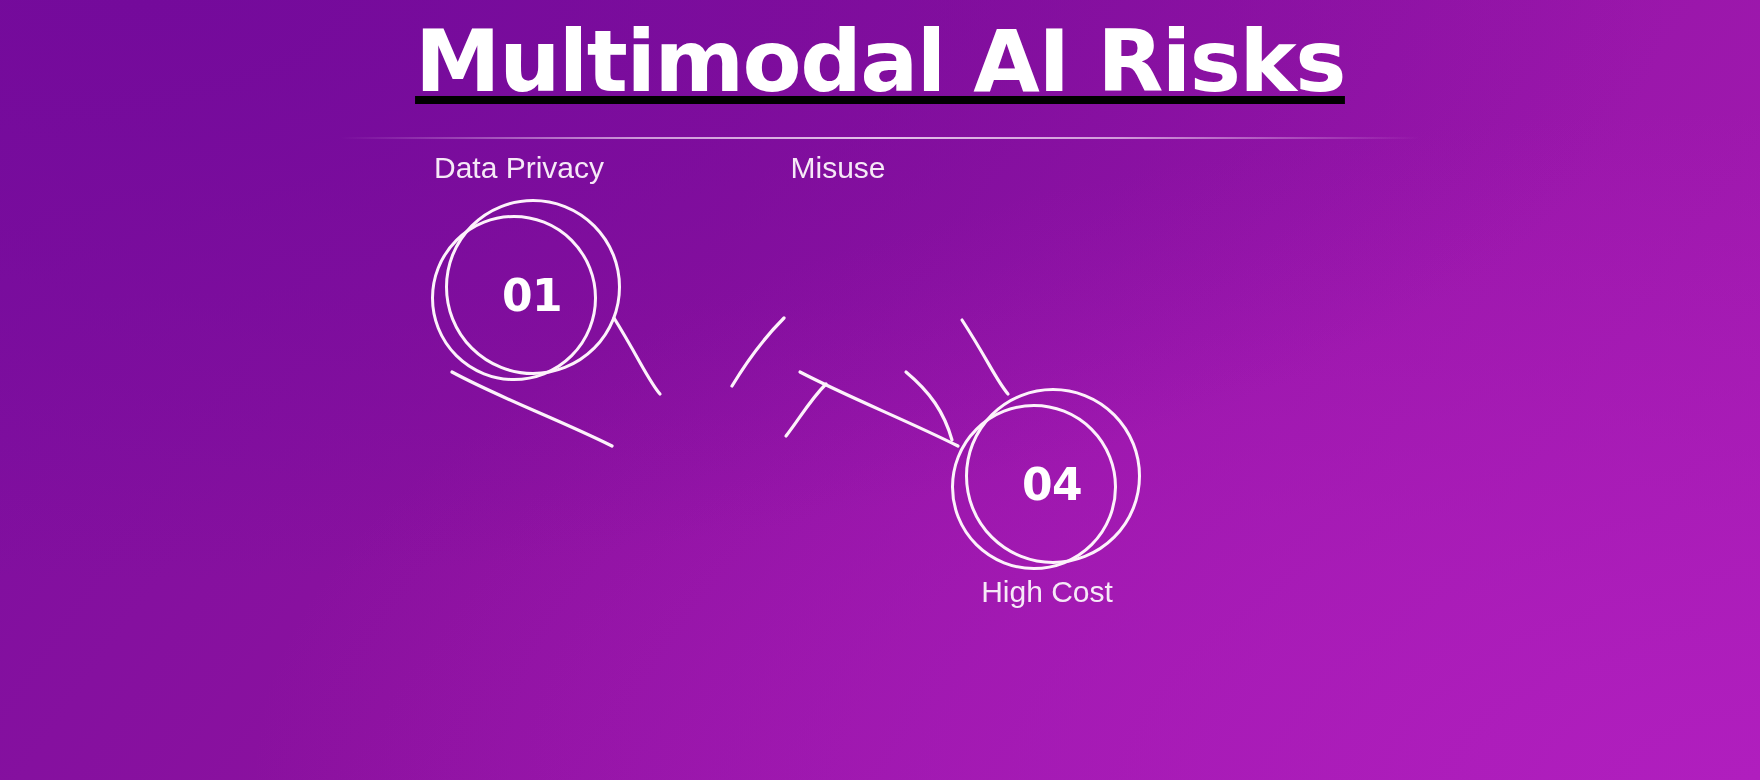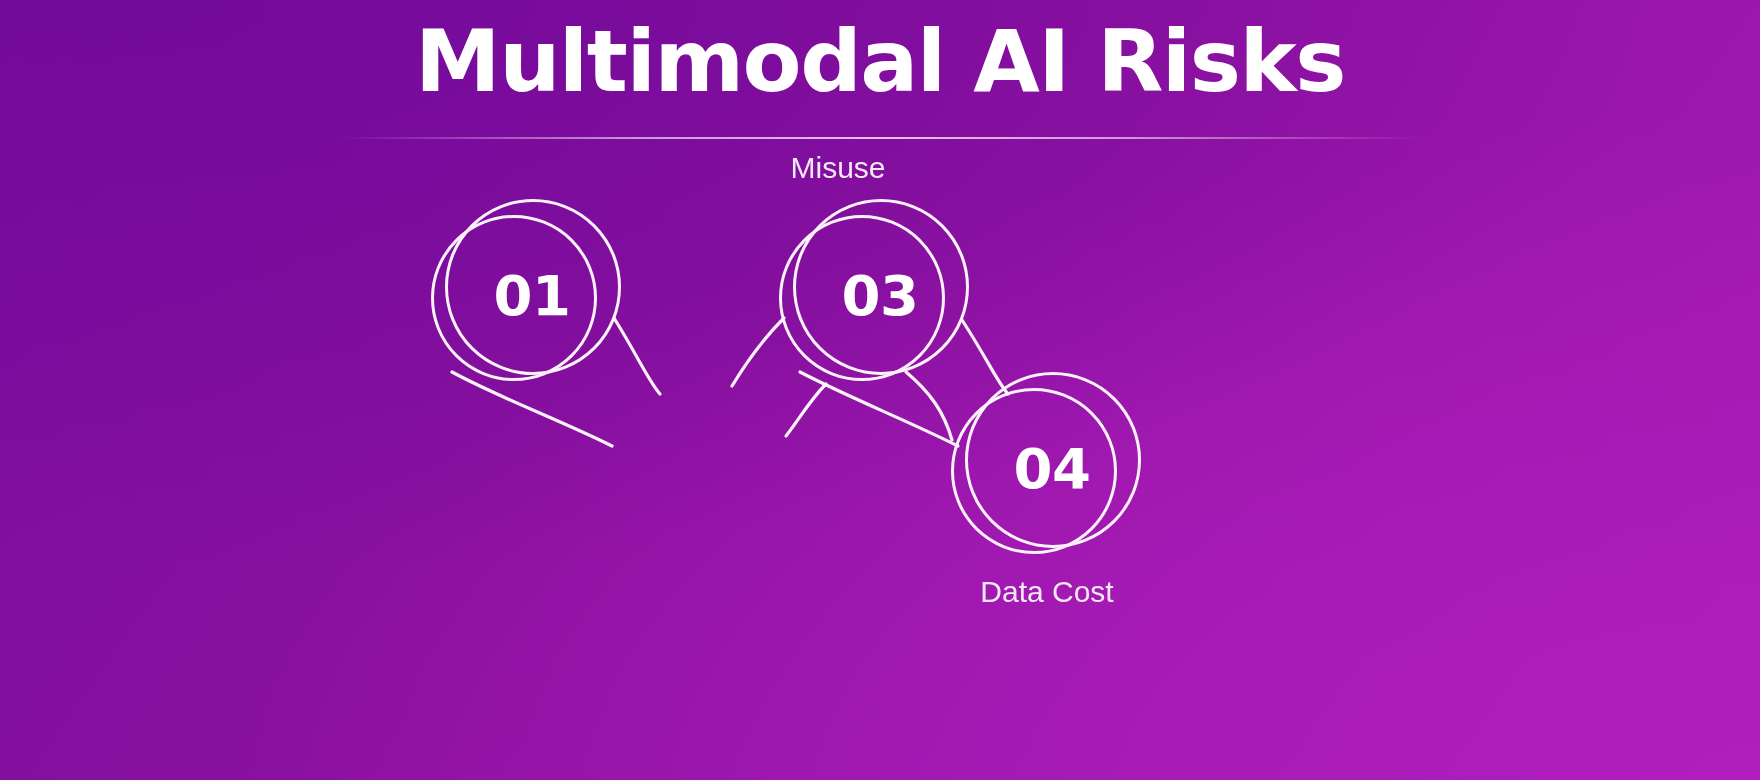--- a/index.html
+++ b/index.html
@@ -26,20 +26,21 @@
       linear-gradient(125deg, #7a0e9f 0%, #8b119f 38%, #9615a8 62%, #a61bb2 100%);
   }
 
   
   #title-block {
     position: absolute;
     left: 0;
     top: 18px;
     width: 100%;
     text-align: center;
+    text-decoration: underline;
   }
   #main-title {
     margin: 0;
     color: #ffffff;
     font-size: 86px;
     line-height: 1.02;
     font-weight: 700;
     letter-spacing: -1.5px;
     font-family: "DejaVu Sans", "Liberation Sans", sans-serif;
     text-rendering: optimizeLegibility;
@@ -106,21 +107,21 @@
   .node-number {
     position: absolute;
     left: 0;
     top: 0;
     width: 100%;
     height: 100%;
     display: flex;
     align-items: center;
     justify-content: center;
     color: #ffffff;
-    font-size: 56px;
+    font-size: 44px;
     font-weight: 700;
     letter-spacing: -0.5px;
     font-family: "DejaVu Sans", "Liberation Sans", sans-serif;
     padding-left: 14px;
     padding-top: 4px;
   }
 
   .node-label {
     position: absolute;
     color: #f6e9f7;
@@ -159,30 +160,26 @@
 
         <path d="M 906 372 C 930 392 944 412 952 440"></path>
       </g>
     </svg>
 
     <div class="node" style="left:525px; top:293px;">
       <div class="ring-outer"></div>
       <div class="ring-inner"></div>
       <div class="node-number">01</div>
     </div>
+    <div class="node-label" style="left:519px; top:150px;">Data Privacy</div>
 
 
-    <div class="node" style="left:873px; top:293px;">
-      <div class="ring-outer"></div>
-      <div class="ring-inner"></div>
-      <div class="node-number">03</div>
-    </div>
     <div class="node-label" style="left:838px; top:150px;">Misuse</div>
 
-    <div class="node" style="left:1045px; top:466px;text-decoration:underline;">
+    <div class="node" style="left:1045px; top:482px;text-decoration:underline;">
       <div class="ring-outer"></div>
       <div class="ring-inner"></div>
       <div class="node-number">04</div>
     </div>
-    <div class="node-label" style="left:1047px; top:574px;">Data Cost</div>
+    <div class="node-label" style="left:1047px; top:574px;">High Cost</div>
 
   </div>
 </div>
 
 </body></html>

